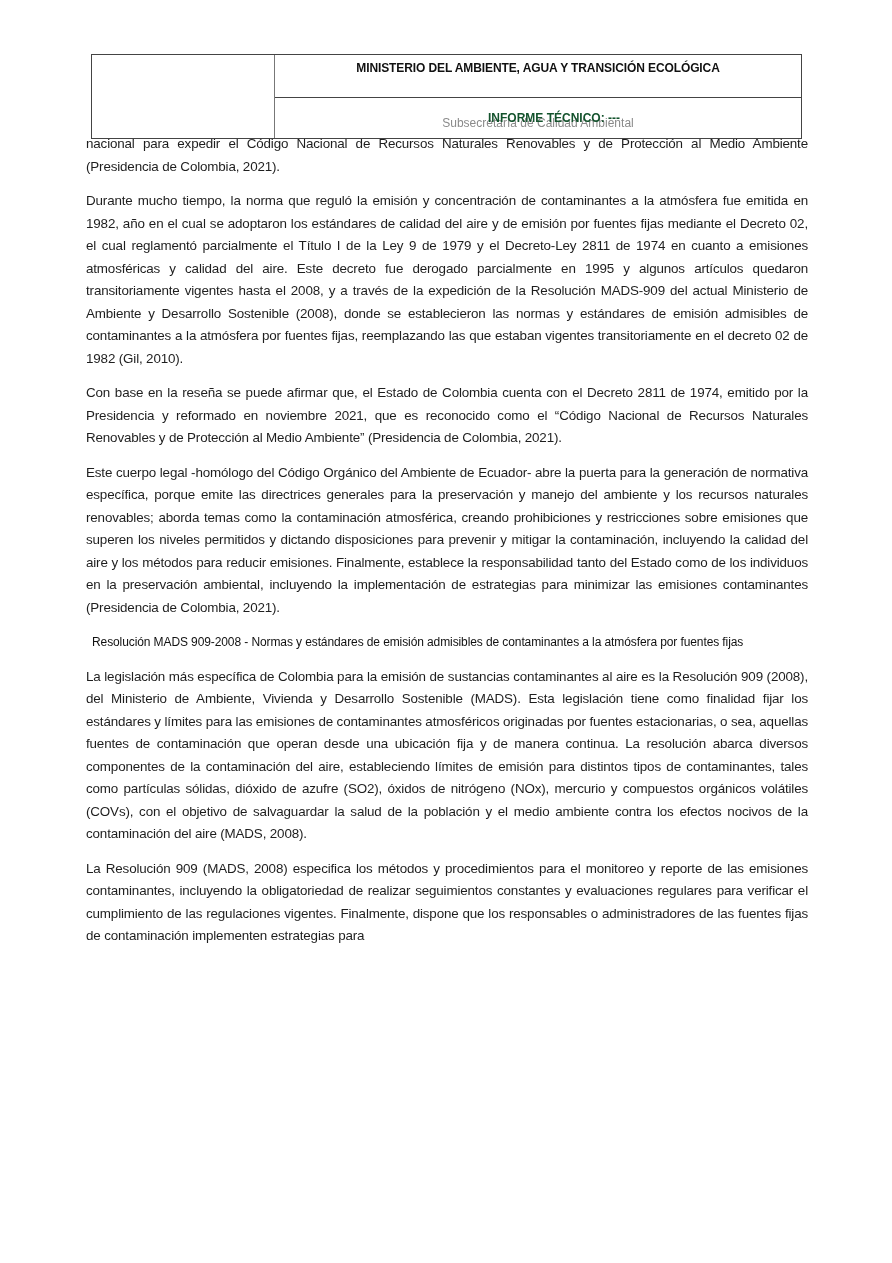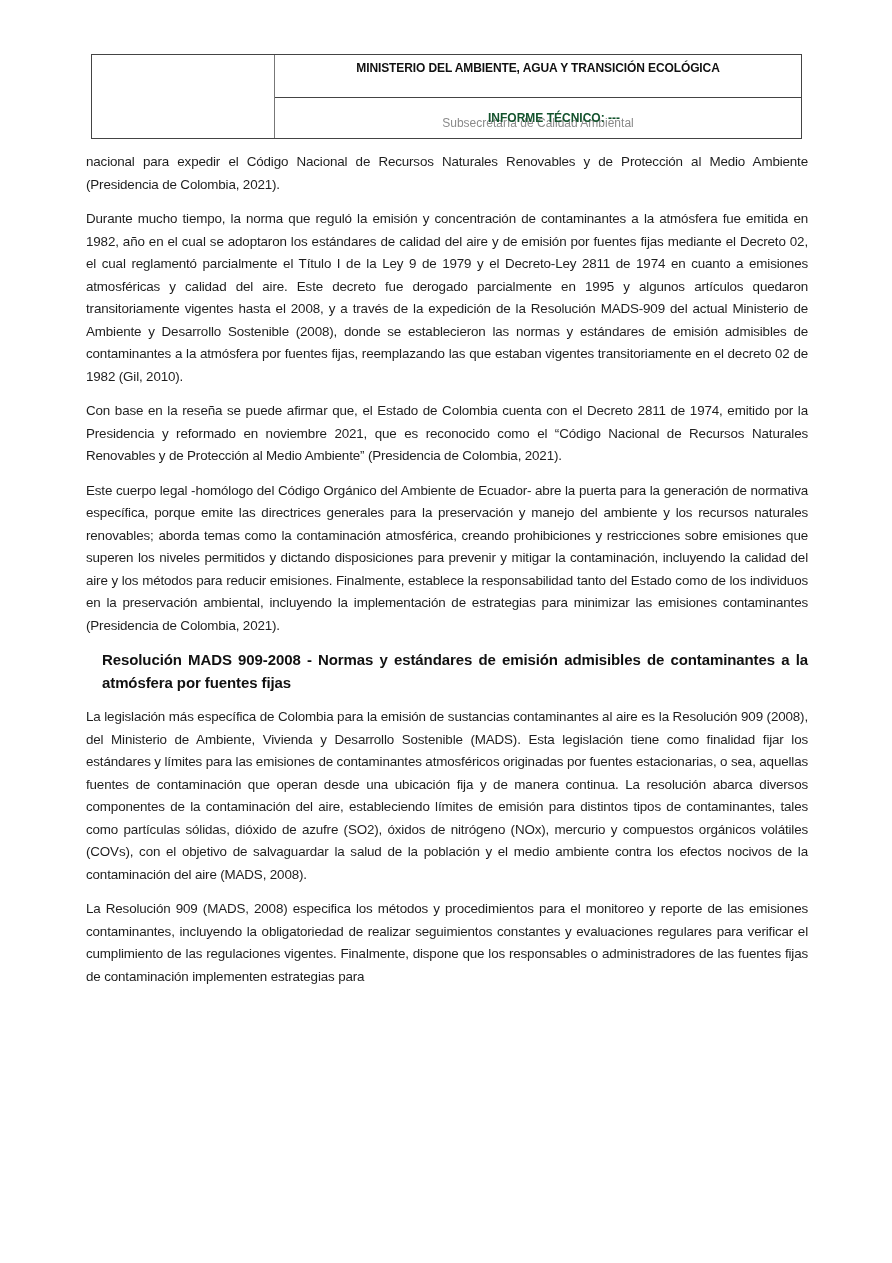--- a/index.html
+++ b/index.html
@@ -67,38 +67,38 @@
     }
     .header-report {
       font-size: 12px;
       font-weight: bold;
       color: #14532d;
       padding-left: 32px;
     }
     .content {
       position: absolute;
       left: 86px;
-      top: 151px;
+      top: 133px;
       width: 722px;
     }
     .para {
       font-size: 13.4px;
       line-height: 22.5px;
       text-align: justify;
       margin: 0 0 12px 0;
       color: #1e1e1e;
       letter-spacing: -0.15px;
       word-spacing: 0px;
     }
     .section-heading {
-      font-size: 15px;
+      font-size: 12px;
       line-height: 22.5px;
-      font-weight: bold;
+      font-weight: normal;
       text-align: justify;
-      margin: 0 0 12px 16px;
+      margin: 0 0 12px 6px;
       color: #111;
       letter-spacing: -0.1px;
     }
   </style>
 </head>
 <body>
 
 <div class="header-table">
   <div class="header-logo-cell"></div>
   <div class="header-right">

